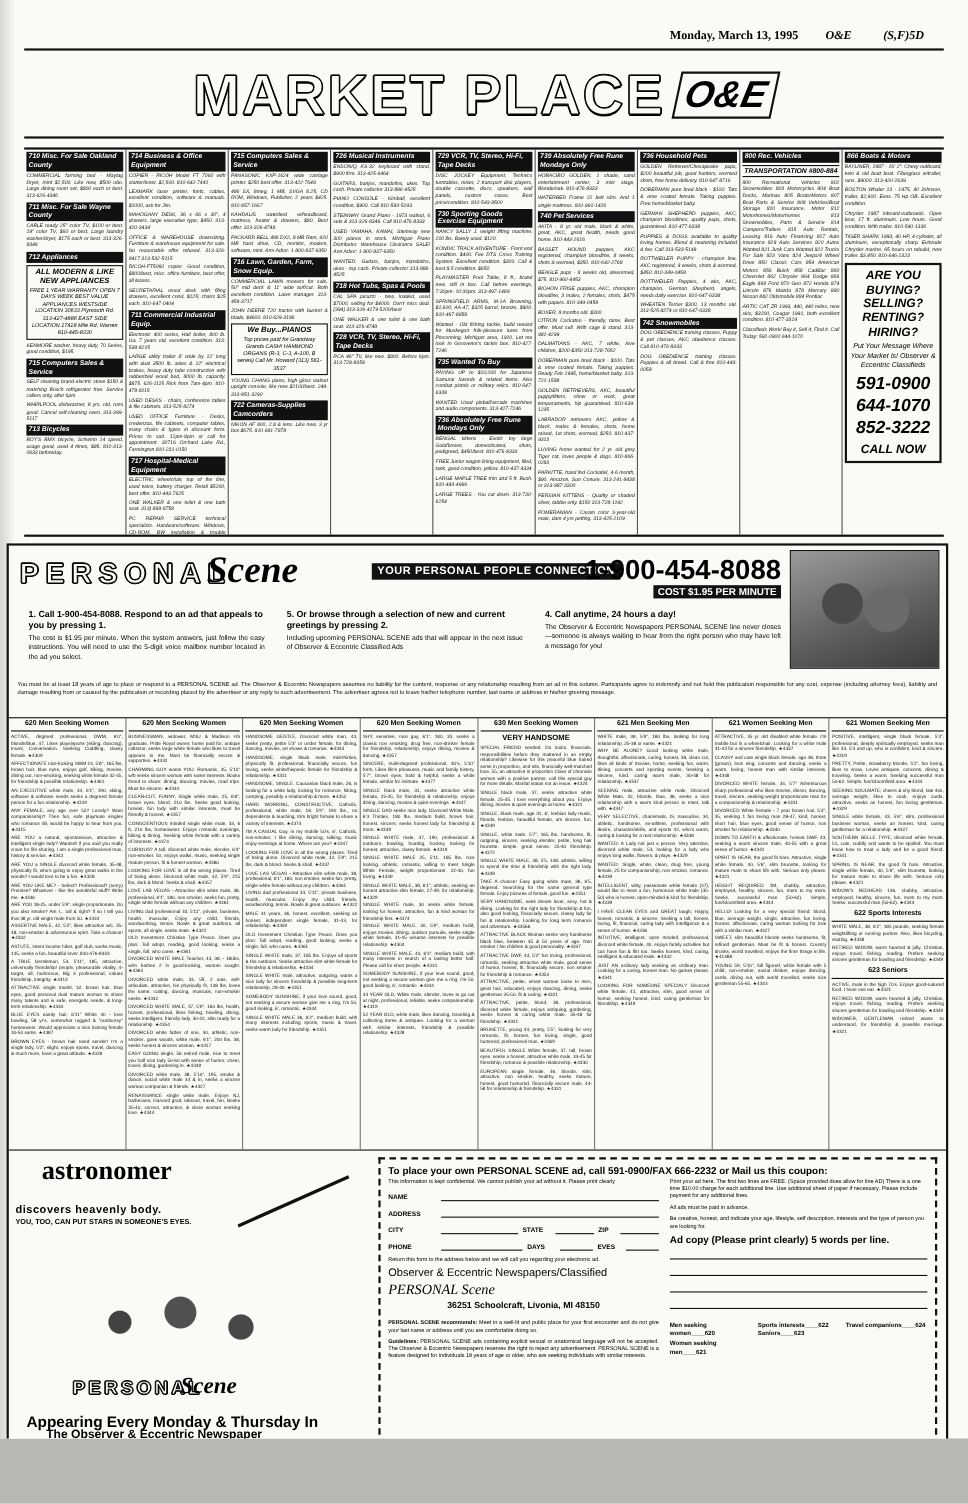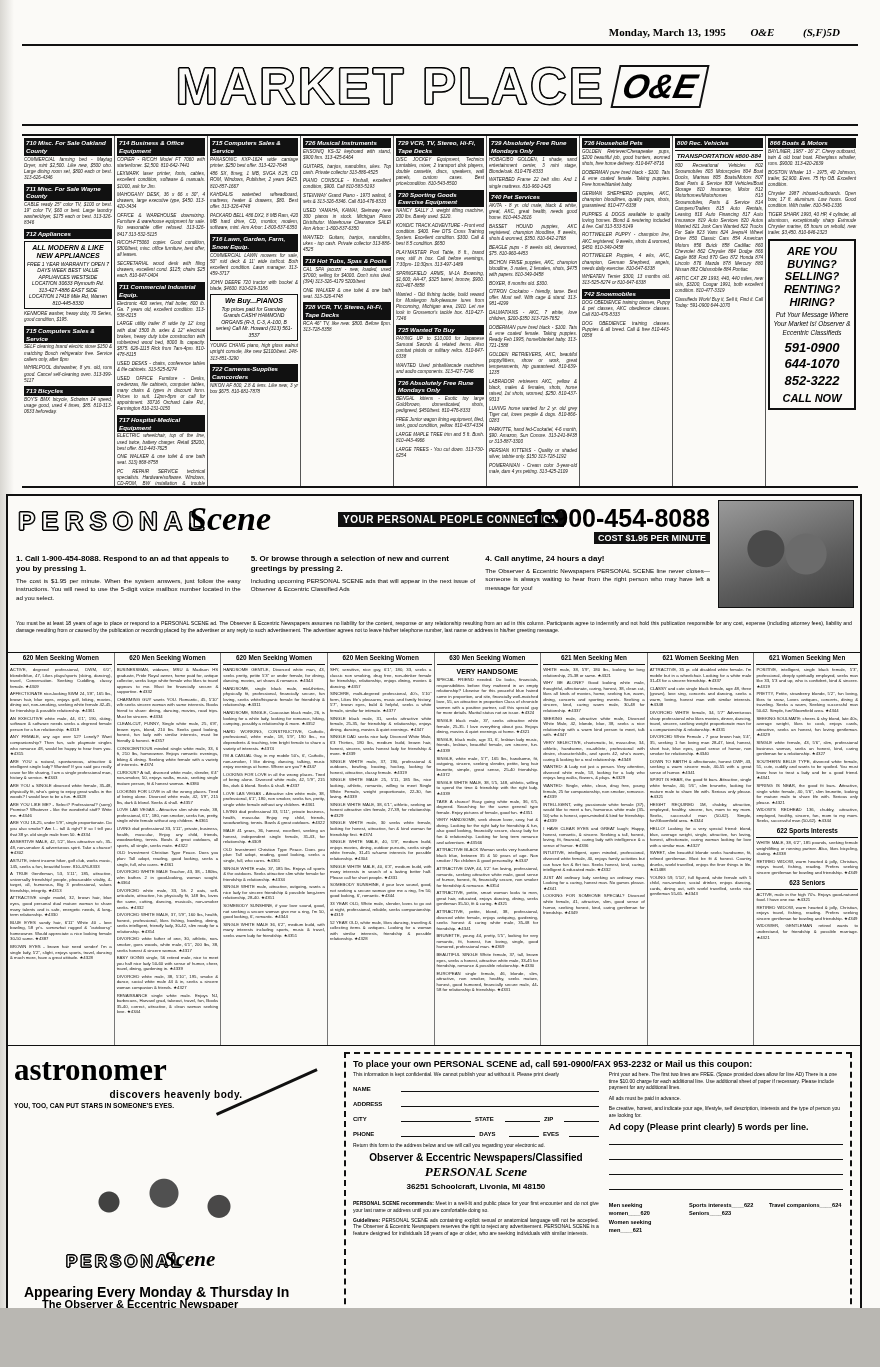--- a/index.html
+++ b/index.html
@@ -29,21 +29,21 @@
   .subhead{font-size:6.2px;font-weight:bold;text-align:center;border-top:1px solid #111;
            border-bottom:1px solid #111;padding:1px 0;margin:2px 0;}
   .ad{font-size:4.6px;line-height:1.34;margin-bottom:2.5px;text-align:justify;word-break:break-word;
       color:#15120f;}
   .boxad{border:1px solid #111;padding:2px;margin:2px 0;text-align:center;}
   .boxad .t{font-size:7px;font-weight:bold;line-height:1.2;}
   .boxad .s{font-size:5px;line-height:1.3;}
   .bigbox{border:2px solid #111;padding:4px 3px;margin:3px 0;text-align:center;}
   .bigbox .l1{font-size:11px;font-weight:bold;line-height:1.15;}
   .bigbox .l2{font-size:6.4px;line-height:1.35;margin-top:3px;}
-  .bigbox .ph{font-size:13px;font-weight:bold;line-height:1.25;margin-top:3px;}
+  .bigbox .ph{font-size:16px;font-weight:bold;line-height:1.25;margin-top:3px;}
   .bigbox .cta{font-size:11px;font-weight:bold;margin-top:3px;}
   
   .psbox{position:absolute;left:6px;top:494px;width:852px;height:836px;border:2px solid #111;
          background:#fbfaf7;}
   .psband{position:relative;height:156px;border-bottom:1px solid #111;}
   .ps-personal{position:absolute;left:10px;top:10px;font-size:26px;font-weight:bold;
                letter-spacing:6px;-webkit-text-stroke:1px #000;color:#fbfaf7;
                text-shadow:1px 0 #000,-1px 0 #000,0 1px #000,0 -1px #000;}
   .ps-scene{position:absolute;left:180px;top:4px;font-family:"Liberation Serif",serif;
             font-style:italic;font-weight:bold;font-size:34px;}
@@ -51,38 +51,38 @@
           font-weight:bold;padding:2px 5px;letter-spacing:.5px;}
   .ps-phone{position:absolute;right:150px;top:8px;font-size:25px;font-weight:bold;}
   .ps-cost{position:absolute;right:150px;top:36px;background:#111;color:#fff;font-size:9px;
            font-weight:bold;padding:1px 4px;}
   .ps-photo{position:absolute;right:6px;top:4px;width:134px;height:106px;border:1px solid #111;
             background:
               radial-gradient(circle at 35% 45%, #4a4a4a 0 18px, transparent 19px),
               radial-gradient(circle at 65% 50%, #6b6b6b 0 20px, transparent 21px),
               linear-gradient(160deg,#9a9a9a,#5d5d5d 60%,#3c3c3c);}
   .ps-steps{position:absolute;left:8px;top:58px;right:150px;display:flex;gap:10px;}
-  .step{flex:1;}
+  .step{flex:1;margin-left:10px;}
   .step .h{font-size:8px;font-weight:bold;line-height:1.25;margin-bottom:3px;}
   .step .b{font-size:6.2px;line-height:1.35;text-align:justify;}
   .ps-legal{position:absolute;left:8px;right:8px;top:124px;font-size:5.2px;line-height:1.35;
             text-align:justify;}
   
   .pcols{display:flex;height:392px;border-bottom:1px solid #111;}
   .pcol{flex:1;border-right:1px solid #777;padding:0 2px;overflow:hidden;}
   .pcol:last-child{border-right:none;}
   .phead{text-align:center;font-size:6.4px;font-weight:bold;border-bottom:1px solid #111;
          padding:1px 0 2px;line-height:1.25;margin-bottom:2px;}
   .pad{font-size:4.3px;line-height:1.3;text-align:justify;margin-bottom:2px;color:#15120f;}
   .vh{text-align:center;font-size:7px;font-weight:bold;margin:3px 0 2px;}
   
   .promo{position:relative;height:284px;}
   .astro{position:absolute;left:6px;top:6px;width:324px;height:272px;}
-  .astroword{font-family:"Liberation Serif",serif;font-size:31px;font-weight:bold;}
-  .astrosub{font-size:10px;font-weight:bold;letter-spacing:.5px;margin-top:1px;text-align:center;}
+  .astroword{font-family:"Liberation Serif",serif;font-size:24px;font-weight:bold;margin-left:24px;}
+  .astrosub{font-size:10px;font-weight:bold;letter-spacing:.5px;margin-top:16px;}
   .astrosub2{font-size:6.6px;font-weight:bold;margin-top:2px;}
   .astro-art{position:absolute;left:20px;top:84px;width:250px;height:110px;
              background:
                radial-gradient(circle at 30% 60%, #222 0 10px, transparent 11px),
                radial-gradient(circle at 52% 52%, #333 0 14px, transparent 15px),
                radial-gradient(circle at 74% 64%, #2a2a2a 0 11px, transparent 12px);
              opacity:.85;}
   .astro-tel{position:absolute;left:210px;top:36px;width:110px;height:60px;
              border-top:3px solid #111;transform:rotate(-24deg);}
   .astro-ps{position:absolute;left:52px;top:200px;font-size:17px;font-weight:bold;
@@ -95,21 +95,21 @@
   .astro-l3{position:absolute;left:38px;top:260px;font-size:14px;font-weight:bold;}
   .coupon{position:absolute;left:336px;top:6px;width:508px;height:272px;border:2px dashed #111;
           padding:5px 7px;box-sizing:border-box;}
   .coupon h3{margin:0;font-size:9px;font-weight:bold;}
   .coupon .fine{font-size:5px;line-height:1.3;margin:2px 0 4px;}
   .fline{display:flex;align-items:flex-end;font-size:6px;margin-bottom:5px;gap:4px;}
   .fline .lbl{width:44px;font-weight:bold;}
   .fline .ln{flex:1;border-bottom:1px solid #111;height:9px;}
   .adcopy{font-size:9px;font-weight:bold;margin:2px 0 3px;}
   .ret{font-size:5px;line-height:1.3;margin-bottom:3px;}
-  .cpn-name{font-size:10px;font-weight:bold;text-align:center;line-height:1.3;}
+  .cpn-name{font-size:10px;font-weight:normal;text-align:left;line-height:1.3;}
   .cpn-scene{font-family:"Liberation Serif",serif;font-style:italic;font-size:13px;}
   .cpn-addr{font-size:8px;text-align:center;font-weight:bold;margin-top:1px;}
   .cpn-small{font-size:5px;line-height:1.35;margin-top:3px;text-align:justify;}
   .catgrid{display:flex;font-size:5.6px;font-weight:bold;margin-top:4px;gap:6px;}
   .catgrid div{flex:1;line-height:1.5;}
   .spine{position:absolute;left:0;top:0;width:14px;height:1367px;
          background:linear-gradient(90deg,#d8d6d1,#fbfaf7);}
 </style>
 </head>
 <body>
@@ -487,21 +487,21 @@
         <div class="astro-art"></div>
         <div class="astro-tel"></div>
         <div class="astro-ps">PERSONAL</div>
         <div class="astro-sc">Scene</div>
         <div class="astro-l1">Appearing Every Monday &amp; Thursday In</div>
         <div class="astro-l2">The Observer &amp; Eccentric Newspaper</div>
         <div class="astro-l3">For Details Call 591-0900</div>
       </div>
 
       <div class="coupon">
-        <h3>To place your own PERSONAL SCENE ad, call 591-0900/FAX 953-2232 or Mail us this coupon:</h3>
+        <h3>To place your own PERSONAL SCENE ad, call 591-0900/FAX 666-2232 or Mail us this coupon:</h3>
         <div style="display:flex;gap:10px;">
           <div style="flex:1.05;">
             <div class="fine">This information is kept confidential. We cannot publish your ad without it. Please print clearly</div>
             <div class="fline">
               <span class="lbl">NAME</span>
               <span class="ln"></span>
             </div>
             <div class="fline">
               <span class="lbl">ADDRESS</span>
               <span class="ln"></span>

